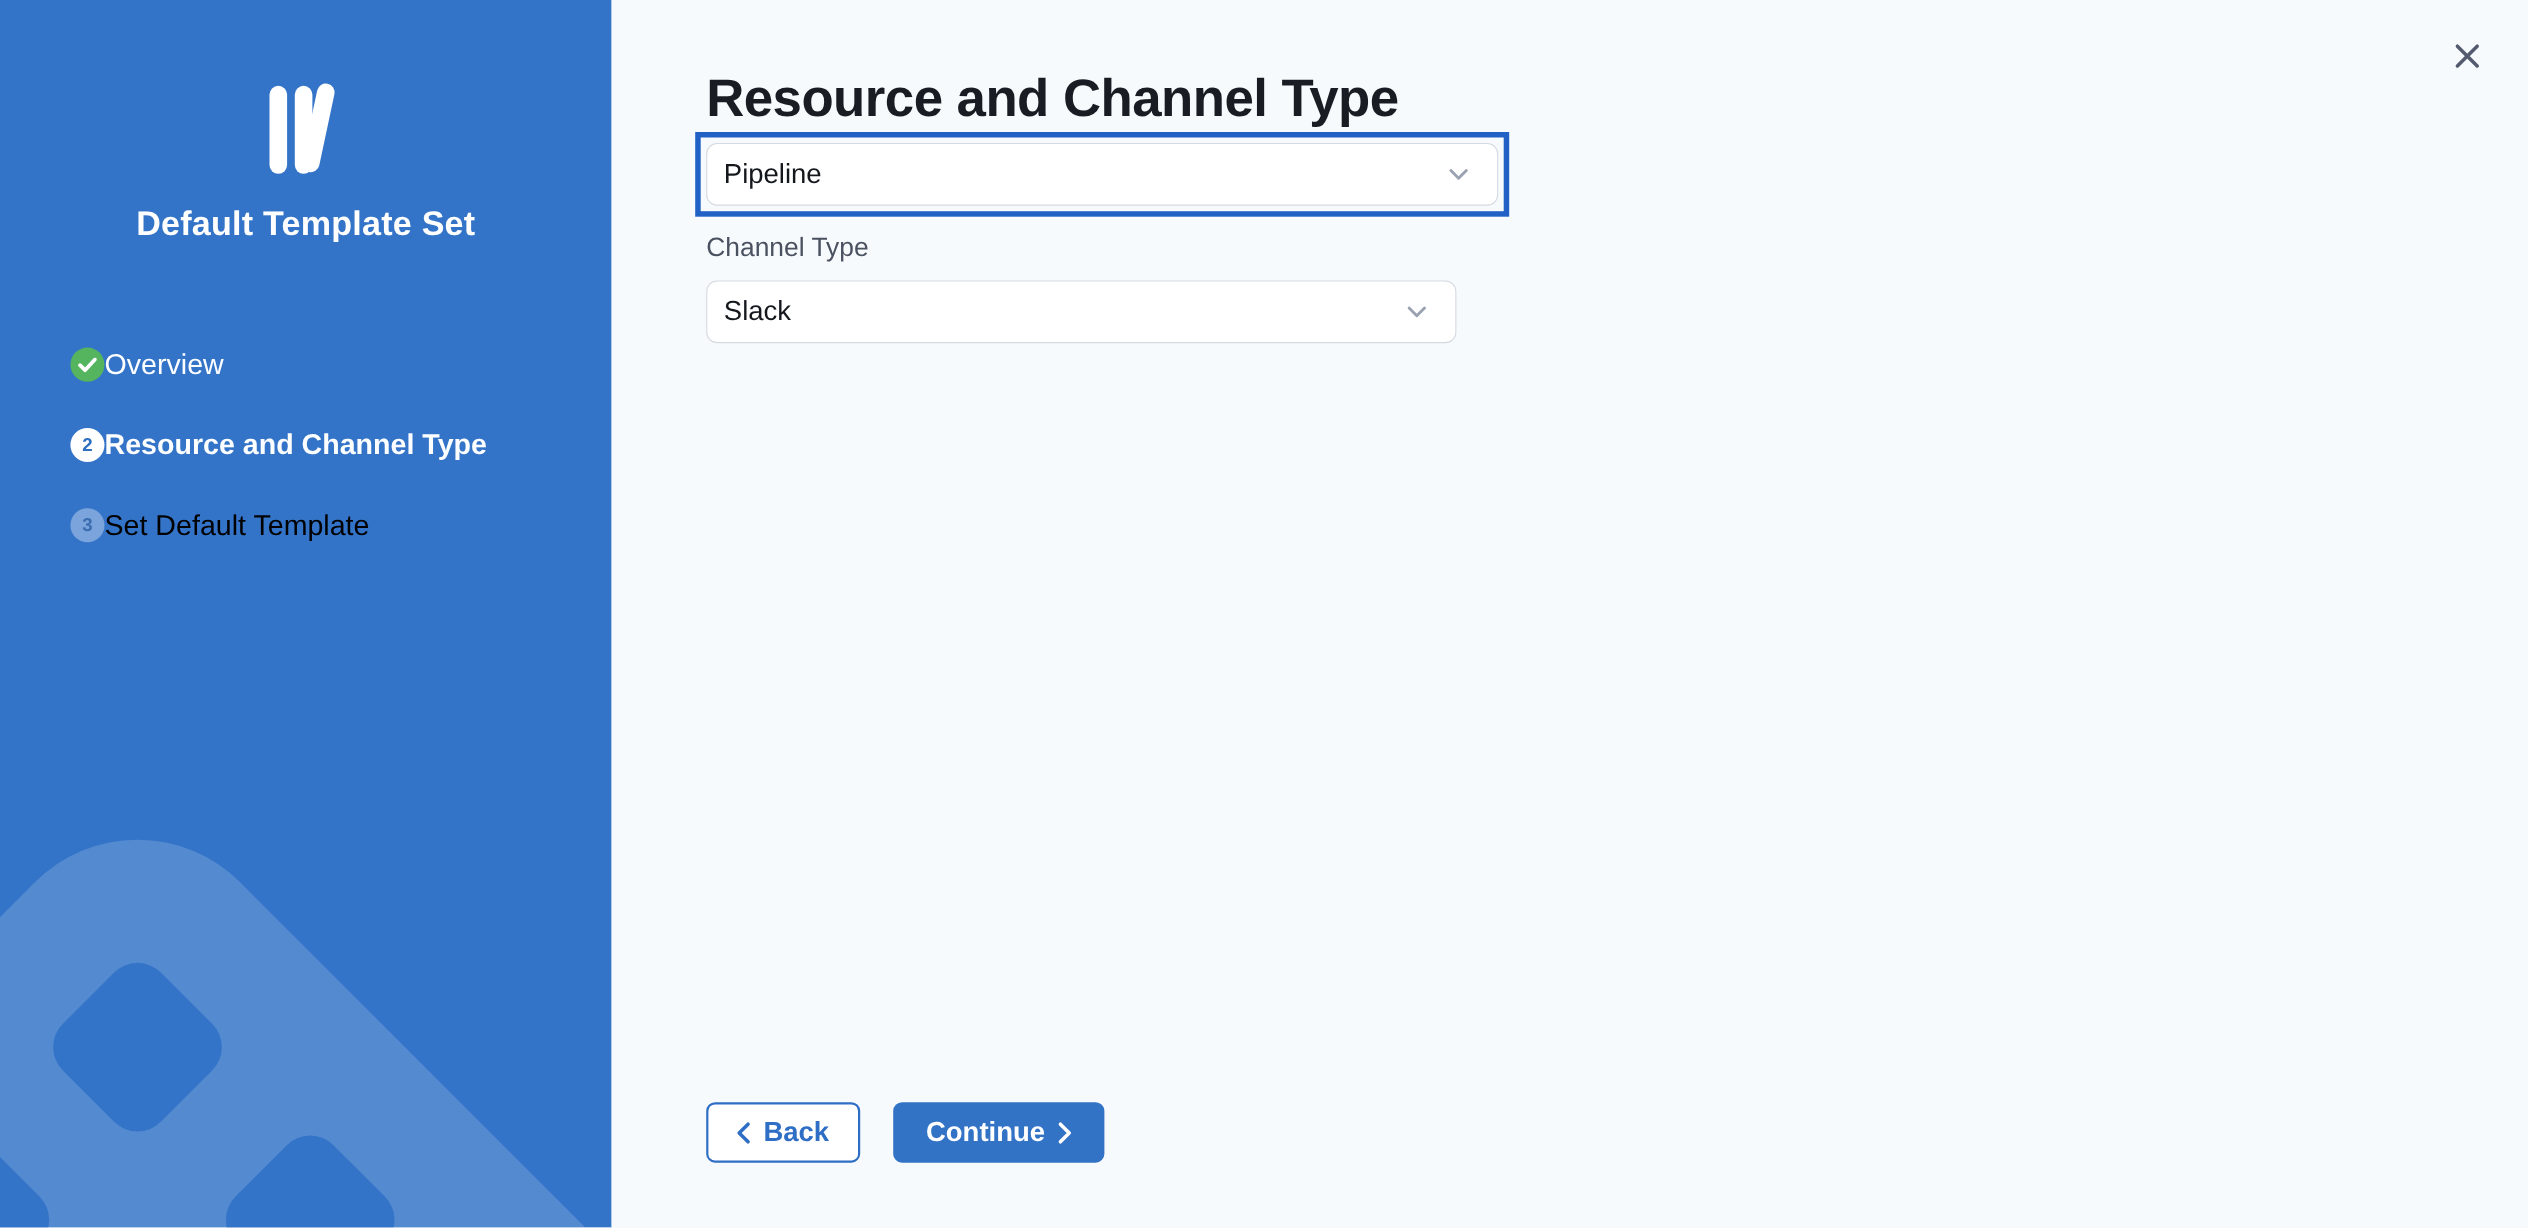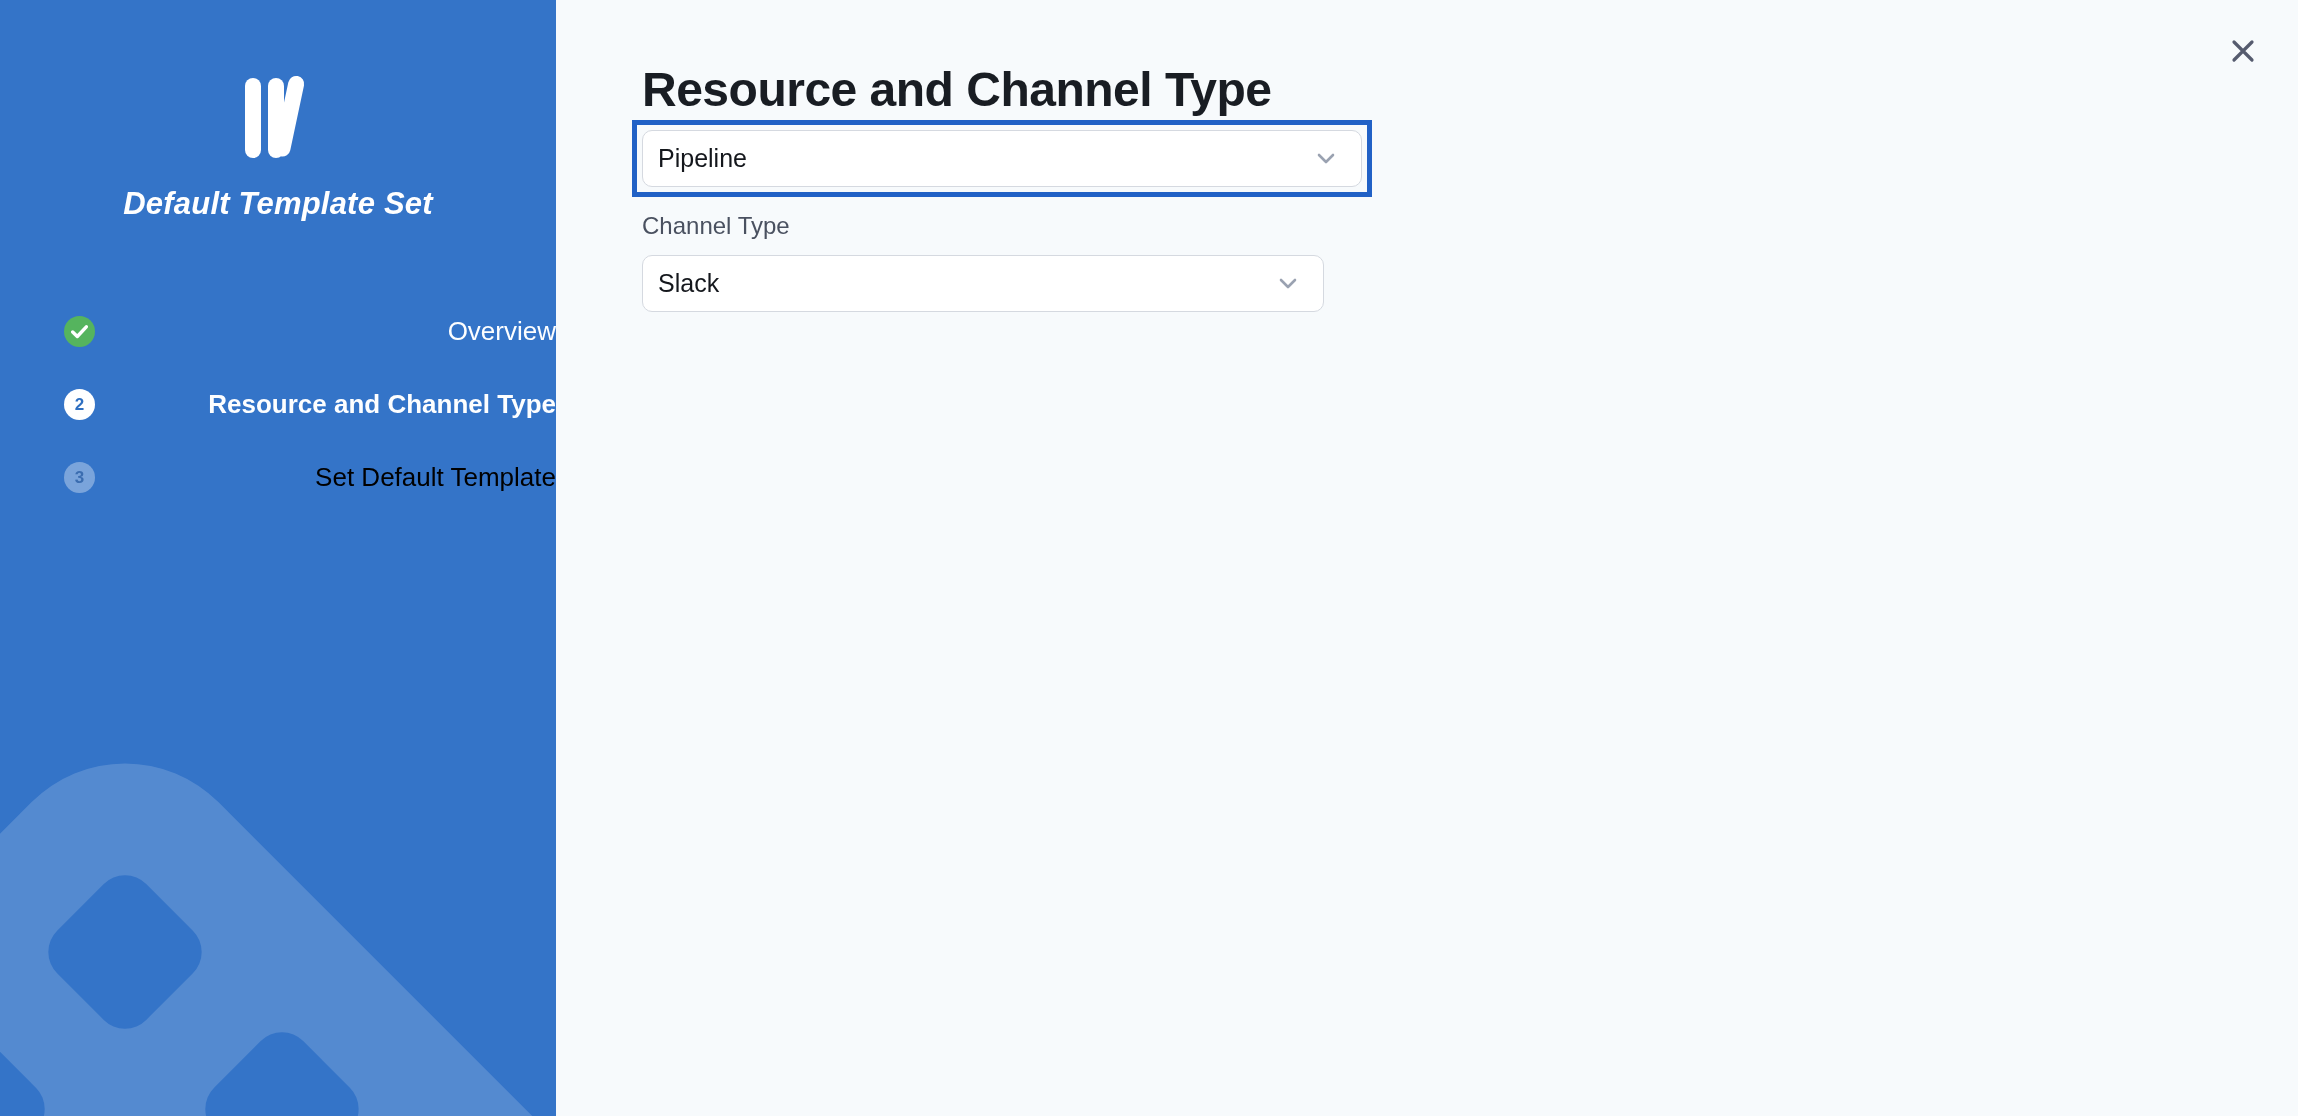--- a/index.html
+++ b/index.html
@@ -22,29 +22,28 @@
   }
   .watermark { position:absolute; left:0; top:0; pointer-events:none; }
   .sidebar-content { position:relative; z-index:1; display:flex; flex-direction:column; }
   .logo-wrap { margin:74px auto 0; width:80px; height:90px; }
   .sidebar-title {
     margin-top:22px;
     text-align:center;
     font-size:31px;
     font-weight:bold;
     letter-spacing:0.2px;
-    font-style:italic;
   }
   .steps {
     list-style:none;
     margin-top:94px;
     padding-left:64px;
     display:flex; flex-direction:column; gap:42px;
   }
-  .step { display:flex; align-items:center; gap:25px; font-size:26px; color:#fdfeff; cursor:default;justify-content:space-between; }
+  .step { display:flex; align-items:center; font-size:26px; color:#fdfeff; cursor:default; }
   .step-indicator {
     width:31px; height:31px; border-radius:50%;
     display:flex; align-items:center; justify-content:center;
     font-size:17px; font-weight:bold; flex-shrink:0;
   }
   .step-complete .step-indicator { background:#55b45e; }
   .step-current  .step-indicator { background:#ffffff; color:#2e6fc1; }
   .step-current  .step-label { font-weight:bold; }
   .step-upcoming .step-indicator { background:rgba(255,255,255,0.35); color:#3b6db0; }
   .step-upcoming .step-label { color:#000000; }
@@ -204,13 +203,28 @@
 
   <div class="select select-2">
     <span>Slack</span>
     <span class="chevron-down">
       <svg width="18" height="11" viewBox="0 0 18 11">
         <path d="M2 2 L9 9 L16 2" stroke="#9aa2b1" stroke-width="2.6" fill="none" stroke-linecap="round" stroke-linejoin="round"></path>
       </svg>
     </span>
   </div>
 
+  <div class="footer">
+    <button class="btn btn-back">
+      <svg width="12" height="20" viewBox="0 0 12 20">
+        <path d="M10 2 L2 10 L10 18" stroke="currentColor" stroke-width="3.2" fill="none" stroke-linecap="round" stroke-linejoin="round"></path>
+      </svg>
+      <span>Back</span>
+    </button>
+
+    <button class="btn btn-continue">
+      <span>Continue</span>
+      <svg width="12" height="20" viewBox="0 0 12 20">
+        <path d="M2 2 L10 10 L2 18" stroke="currentColor" stroke-width="3.2" fill="none" stroke-linecap="round" stroke-linejoin="round"></path>
+      </svg>
+    </button>
+  </div>
 </main>
 
 </body></html>

